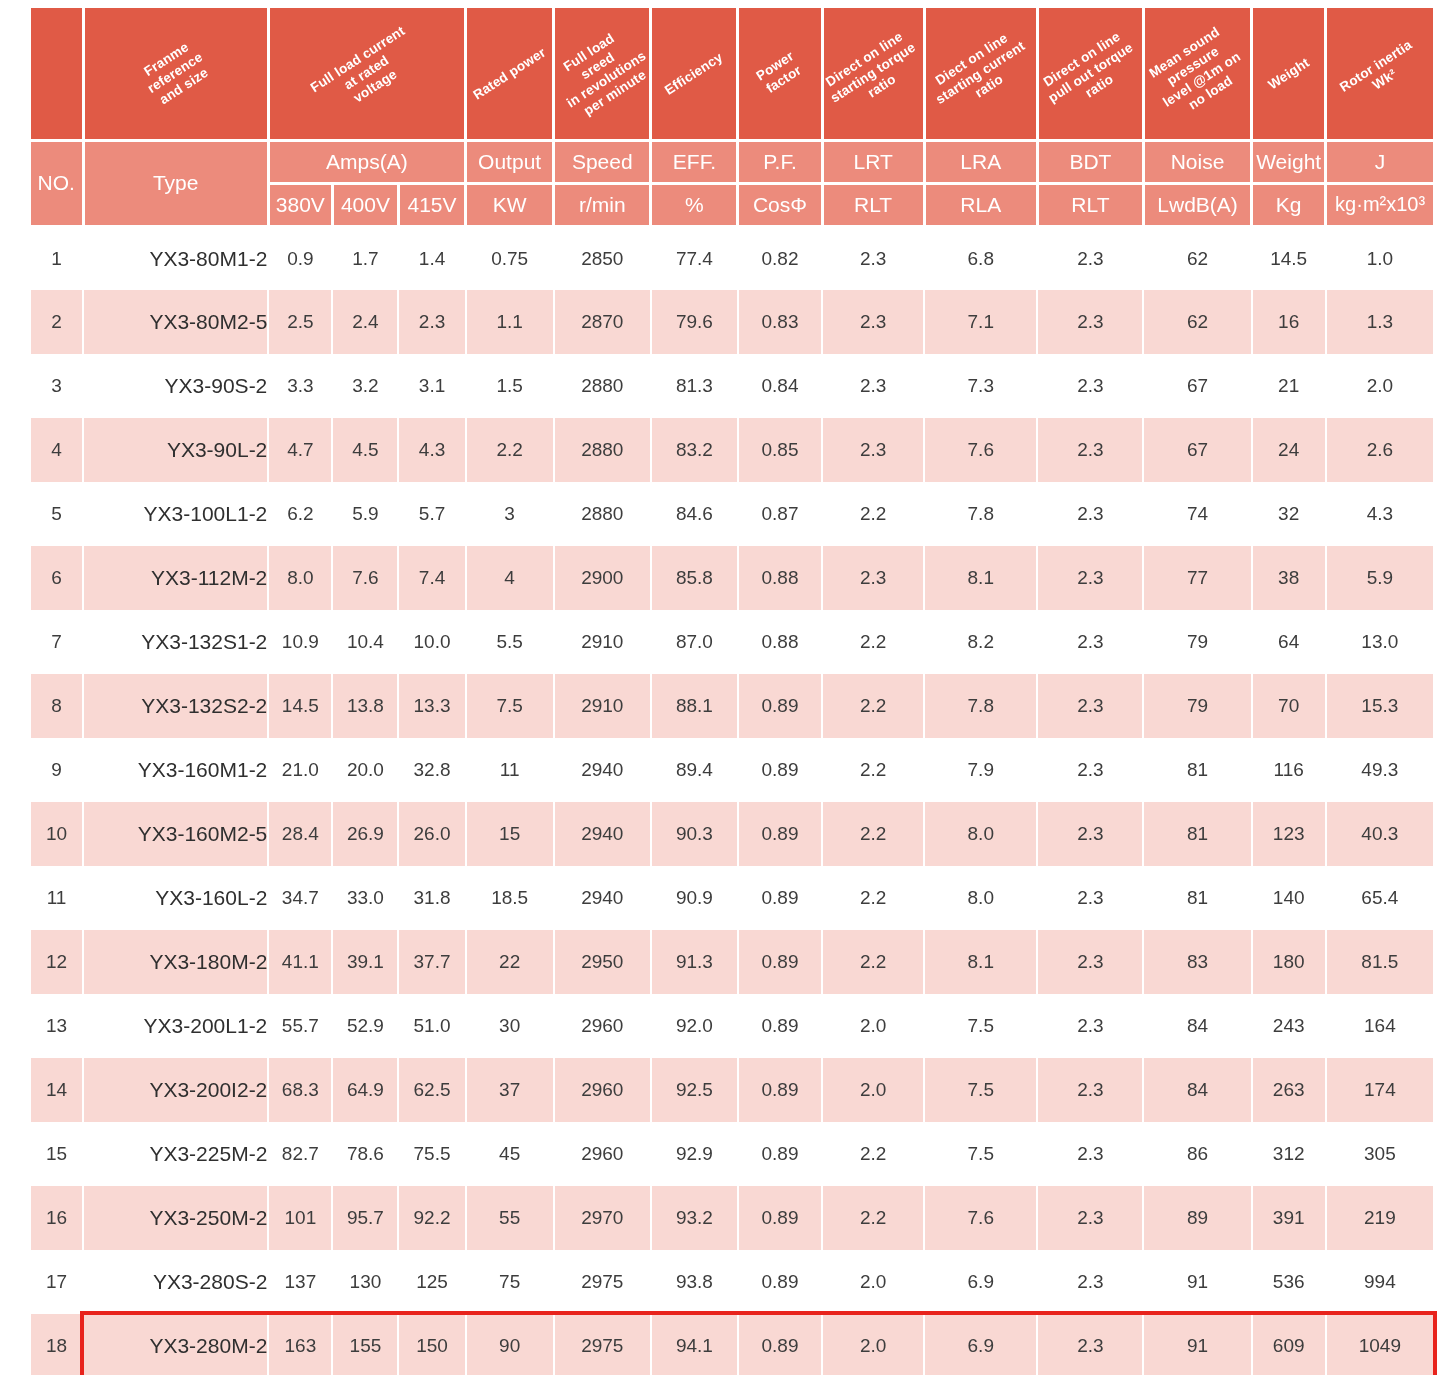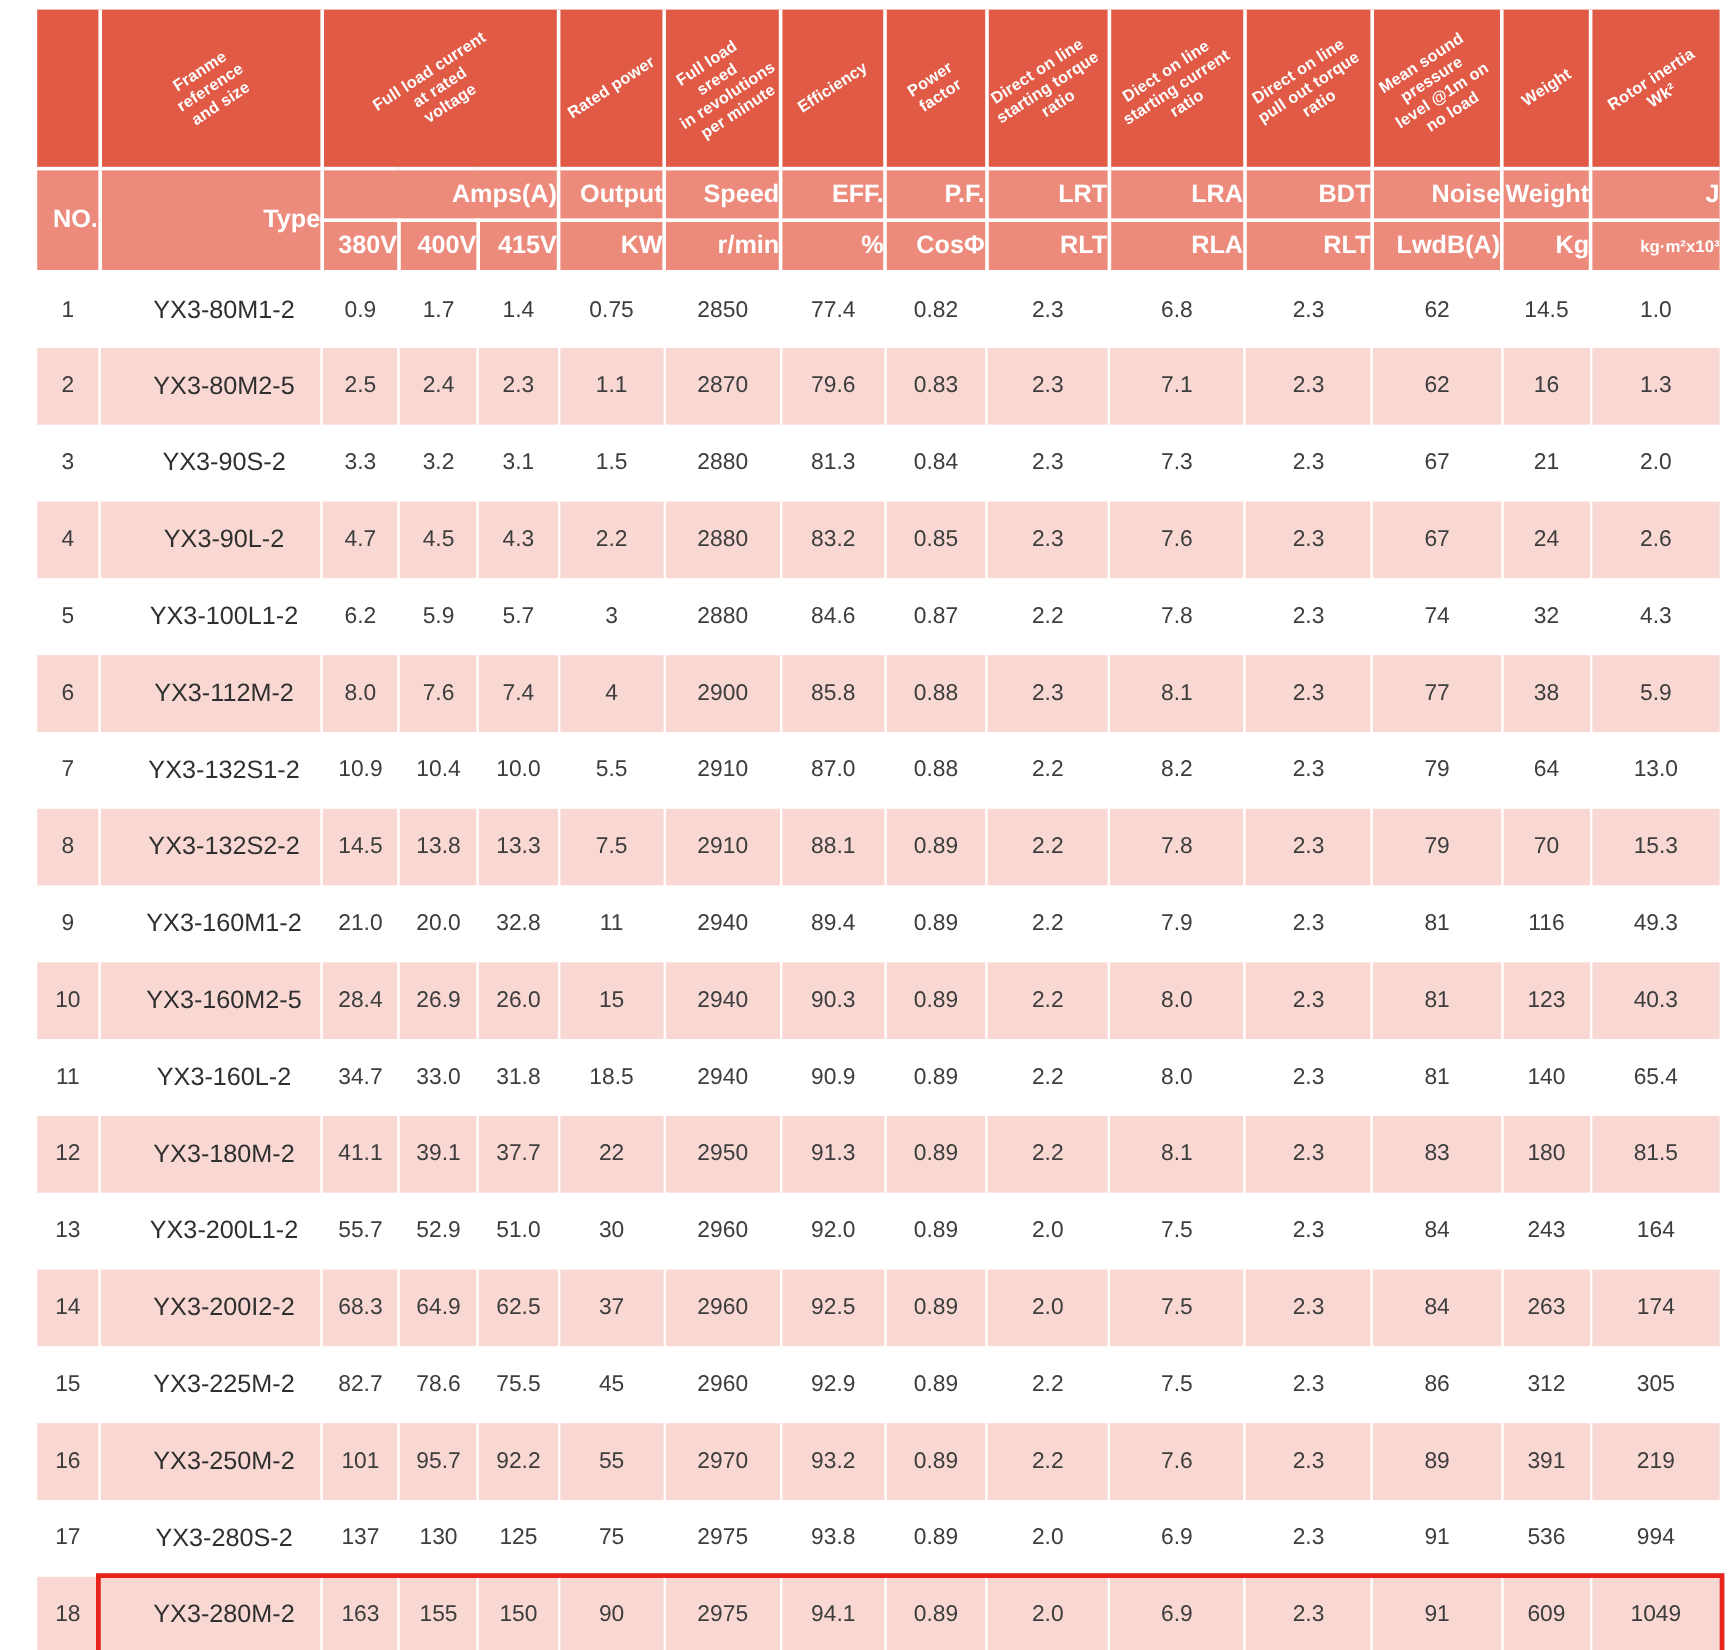--- a/index.html
+++ b/index.html
@@ -15,37 +15,37 @@
   }
   tr.diag-row th:last-child{border-right:none;}
   .diag-text{
     display:inline-block;transform:rotate(-33deg);
     color:#fff;font-weight:bold;font-size:13.5px;line-height:1.18;
     white-space:pre-line;text-align:center;letter-spacing:.2px;
   }
 
   
   tr.sub th{
-    background:#ec8b7c;color:#fff;font-weight:bold;font-size:21px;
-    height:43px;text-align:right;vertical-align:middle;
+    background:#ec8b7c;color:#fff;font-weight:normal;font-size:21px;
+    height:43px;text-align:center;vertical-align:middle;
     border-right:3px solid #fff;border-bottom:3px solid #fff;
   }
   tr.sub th:last-child{border-right:none;}
-  tr.sub th.unit-j{font-size:14px;}
+  tr.sub th.unit-j{font-size:20px;}
 
   
   tbody td{
     height:64px;text-align:center;vertical-align:middle;
     font-size:19px;color:#3d3d3d;
     border-right:2px solid #fff;
   }
   tbody td:last-child{border-right:none;margin-top:20px;}
   tbody tr:nth-child(even) td{background:#f9d8d3;}
   tbody tr:nth-child(odd) td{background:#fff;}
-  tbody td.type{text-align:center;padding-left:22px;font-size:21px;color:#2f2f2f;}
+  tbody td.type{text-align:right;padding-left:22px;font-size:21px;color:#2f2f2f;}
   tbody td.no{font-size:19px;}
 
   
   .highlight{
     position:absolute;left:49px;top:1303px;width:1357px;height:68px;
     border:4px solid #e8231c;box-sizing:border-box;pointer-events:none;
   }
 </style>
 </head>
 <body>

